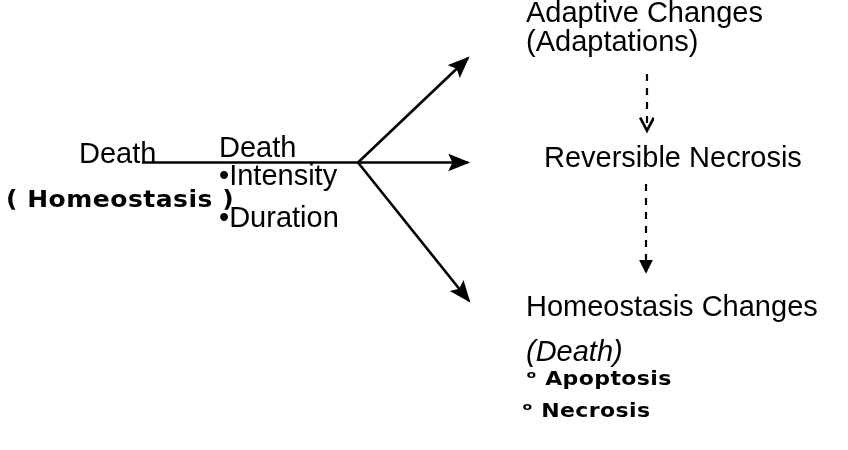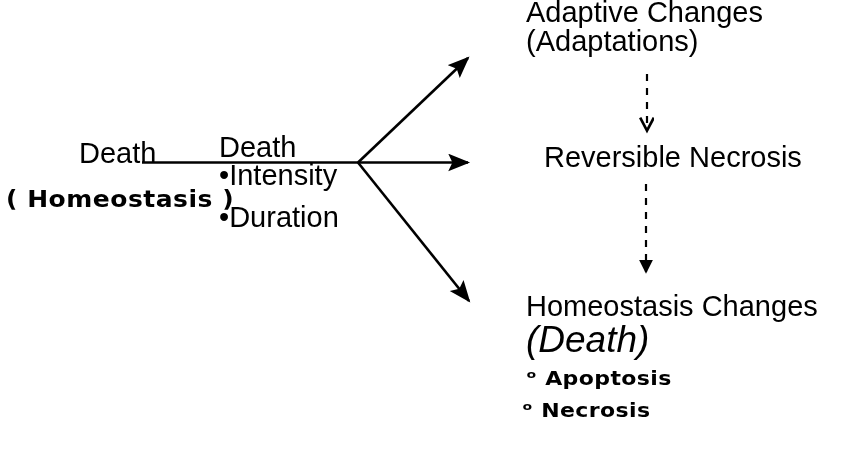--- a/index.html
+++ b/index.html
@@ -72,22 +72,22 @@
     top: 142px;
     font-size: 29px;
   }
   #irreversible-label {
     left: 526px;
     top: 291px;
     font-size: 29px;
   }
   #death-label {
     left: 526px;
-    top: 320px;
-    font-size: 37px;
+    top: 336px;
+    font-size: 29px;
     font-style: italic;
   }
   #apoptosis-label {
     left: 526px;
     top: 368px;
     font-size: 22px;
     font-family: "DejaVu Sans", sans-serif;
     font-weight: 700;
     letter-spacing: 0.4px;
     transform: scaleY(0.92);

